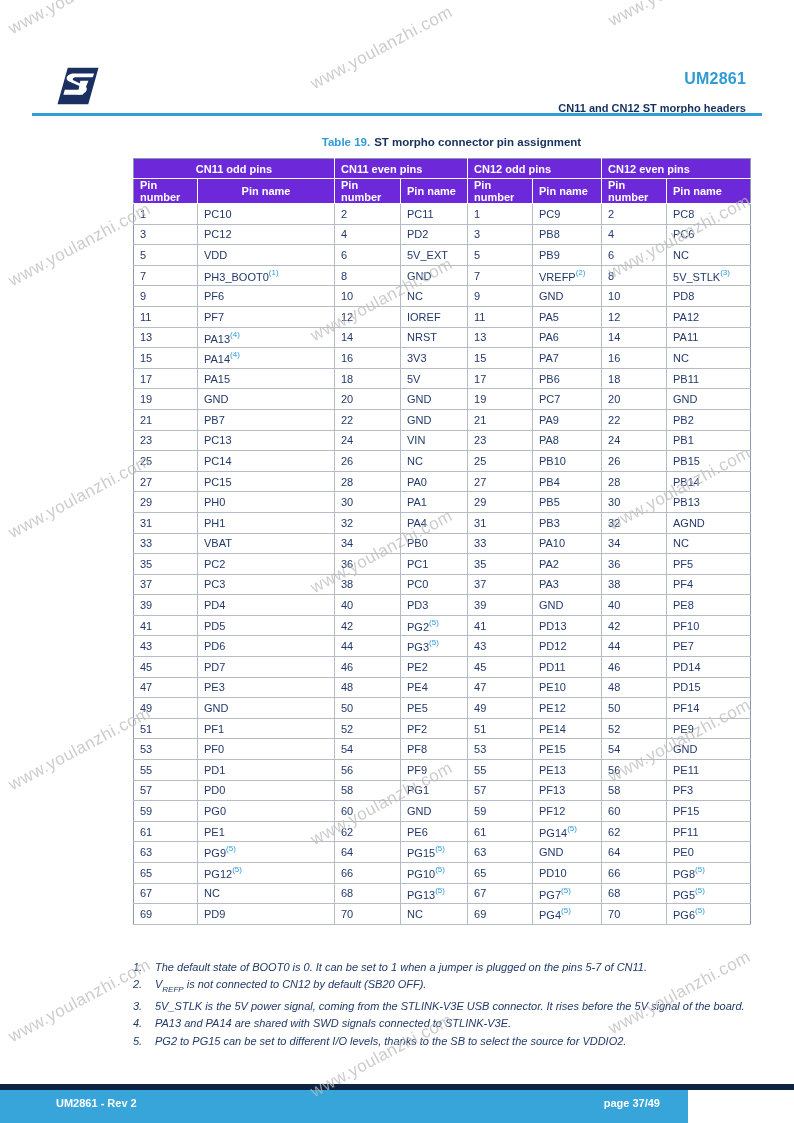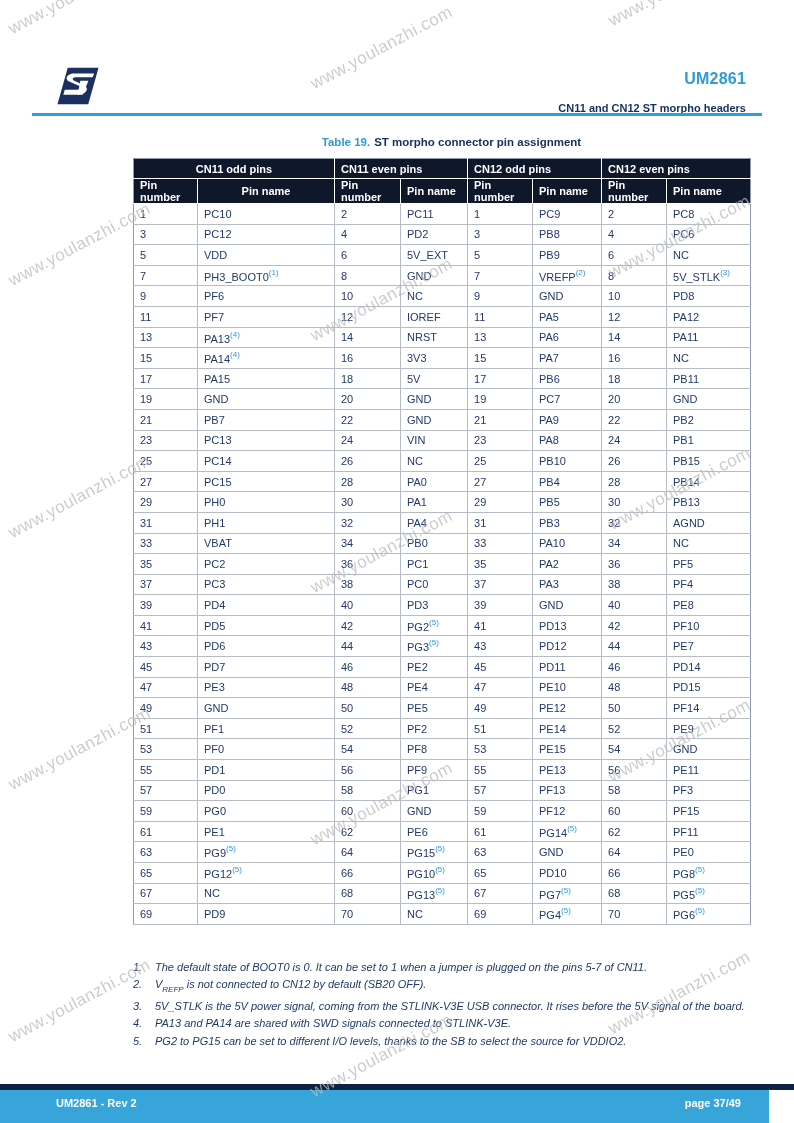--- a/index.html
+++ b/index.html
@@ -16,40 +16,40 @@
 
   
   .tbl-title { position:absolute; left:143px; top:136px; width:617px; text-align:center;
                font-size:11.5px; font-weight:bold; color:#14305e; }
   .tbl-title .accent { color:#2e9bd6; margin-right:4px; }
 
   
   table.pins { position:absolute; left:133px; top:158px; width:617px;
                border-collapse:collapse; table-layout:fixed;
                border:1px solid #8d99ad; }
-  table.pins th { background:#0f172a; color:#ffffff; font-size:11px; font-weight:bold;
+  table.pins th { background:#6d28d9; color:#ffffff; font-size:11px; font-weight:bold;
                   height:20px; padding:0 0 0 6px; text-align:left;
                   border-right:1px solid #ffffff; border-bottom:1px solid #ffffff; }
   table.pins th.center { text-align:center; padding-left:0; }
   table.pins th.last { border-right:none;margin-top:36px; }
   table.pins td { font-size:11px; color:#22396b; height:20.6px; padding:0 0 0 6px;
                   border-right:1px solid #b4bcc8; border-bottom:1px solid #b4bcc8;
                   white-space:nowrap; overflow:hidden; }
   table.pins td.last { border-right:none; }
   table.pins sup { color:#2e9bd6; font-size:8px; position:relative; top:-1px; }
 
   
   .footnotes { position:absolute; left:133px; top:959px; width:615px; list-style:none; }
   .footnotes li { display:flex; font-size:11px; font-style:italic; color:#203a6a; line-height:17.4px; }
   .fn-num { width:22px; flex:0 0 22px; }
   .fn-text sub { font-size:8px;margin-top:25px; }
 
   
   .footer-strip { position:absolute; left:0; top:1084px; width:794px; height:6px; background:#0d2342; }
-  .footer-bar { position:absolute; left:0; top:1090px; width:769px; height:33px; background:#37a5d9; }
+  .footer-bar { position:absolute; left:0; top:1090px; width:688px; height:33px; background:#37a5d9; }
   .footer-bar .rev { position:absolute; left:56px; top:7px; font-size:11px; font-weight:bold; color:#ffffff; }
   .footer-bar .pg  { position:absolute; right:28px; top:7px; font-size:11px; font-weight:bold; color:#ffffff; }
 
   
   .wm-layer { position:absolute; left:0; top:0; width:794px; height:1123px; pointer-events:none; z-index:50; }
   .wm { position:absolute; font-size:17px; color:#bcbcbc; opacity:0.75; white-space:nowrap;
         transform:rotate(-28deg); transform-origin:0 50%; letter-spacing:0.5px; }
 </style>
 </head>
 <body>

